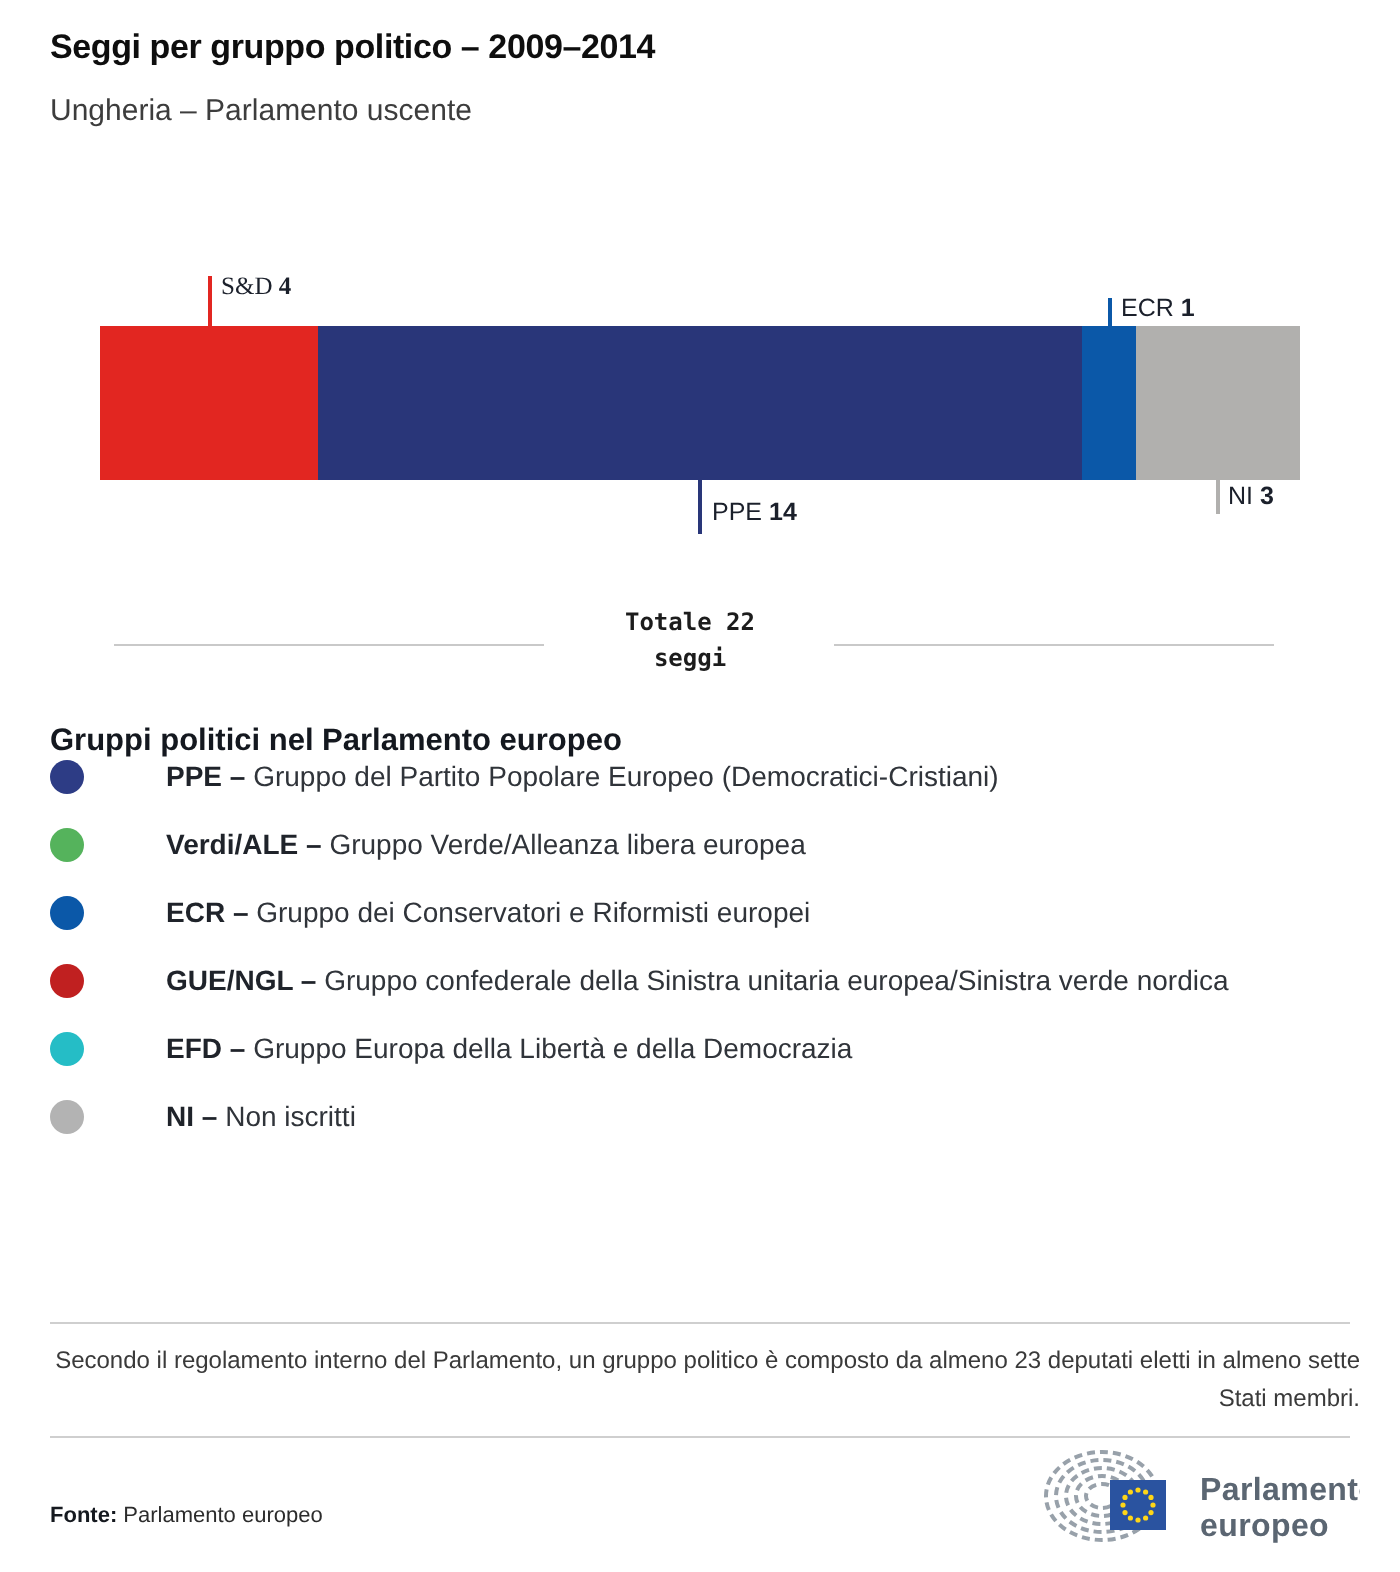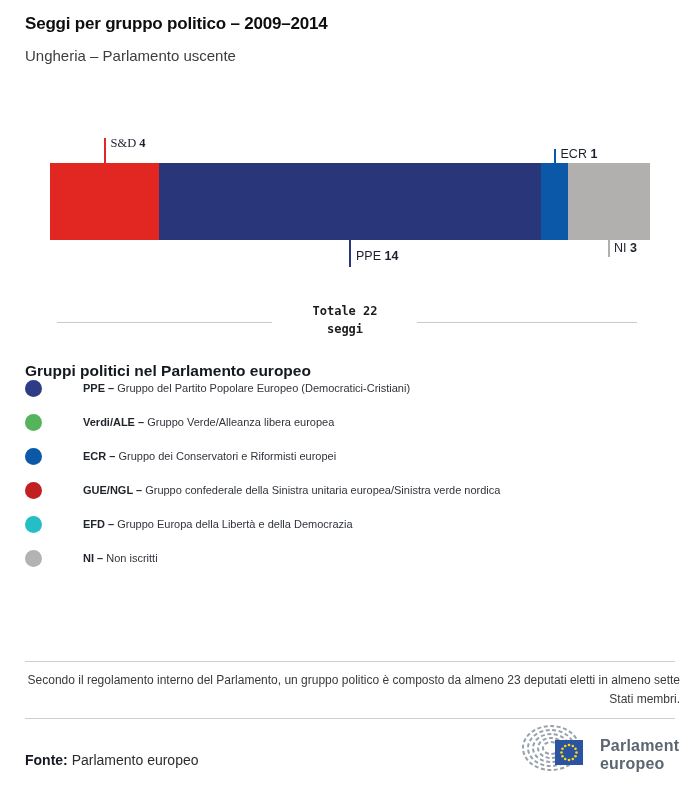--- a/index.html
+++ b/index.html
@@ -21,29 +21,29 @@
   .hline{position:absolute;height:1px;background:#c9c9c9;}
   .line-left{left:57px;top:322px;width:215px;}
   .line-right{left:417px;top:322px;width:220px;}
   .total-text{position:absolute;left:272px;top:302px;width:146px;text-align:center;
     font-family:"DejaVu Sans Mono",monospace;font-weight:bold;font-size:12px;line-height:18px;color:#1c1c1c;}
 
   .legend-heading{position:absolute;left:25px;top:340px;font-size:15.5px;font-weight:bold;color:#14181f;margin-top:22px;}
   .legend{position:absolute;left:25px;top:371px;width:655px;}
   .legend-item{display:flex;align-items:center;height:34px;}
   .dot{width:17px;height:17px;border-radius:50%;flex:0 0 17px;margin-right:13px;}
-  .legend-text{font-size:11px;color:#30343a;padding-left:28px;}
+  .legend-text{font-size:14px;color:#30343a;padding-left:28px;}
   .legend-text .abbr{font-weight:bold;color:#1f232a;}
 
   .divider{position:absolute;left:25px;width:650px;height:1px;background:#cfcfcf;}
   .divider1{top:661px;}
   .divider2{top:718px;}
   .footnote{position:absolute;left:25px;top:671px;width:655px;font-size:12px;line-height:19px;color:#3a3a3a;text-align:right;}
 
-  .source{position:absolute;left:25px;top:752px;font-size:14px;color:#2c2c2c;text-align:right;}
+  .source{position:absolute;left:25px;top:752px;font-size:11px;color:#2c2c2c;text-align:right;}
   .source .src-label{font-weight:bold;color:#15191f;}
 
   .logo{position:absolute;left:521px;top:724px;display:flex;align-items:center;gap:7px;}
   .logo-text{font-size:16px;line-height:18px;font-weight:bold;color:#5b6672;letter-spacing:0.2px;margin-top:12px;}
 </style>
 </head>
 <body>
 
 <div class="page">
 

